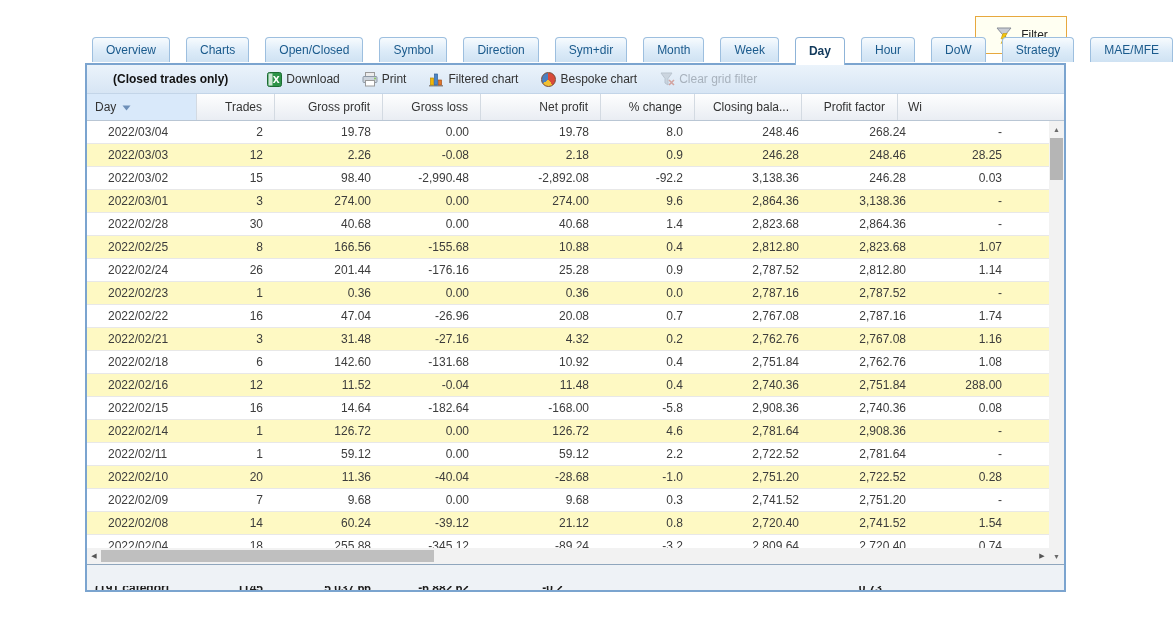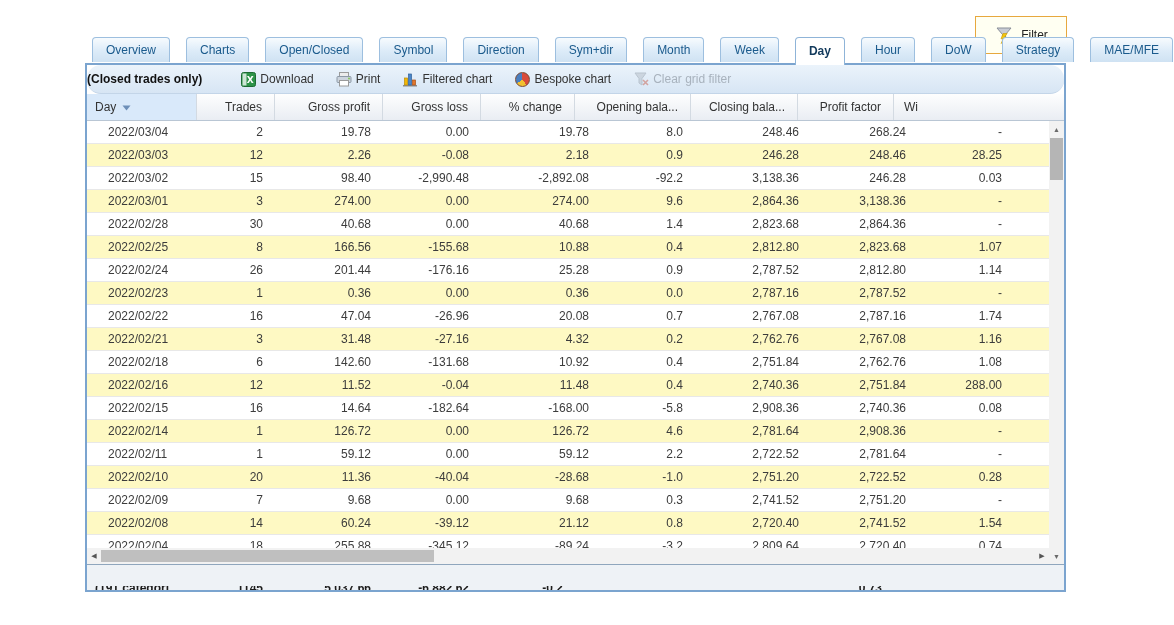--- a/index.html
+++ b/index.html
@@ -16,21 +16,21 @@
   .tab{height:24px;line-height:24px;padding:0 13px;font-size:12px;color:#1a5a8c;
     background:linear-gradient(#f7fbfe,#dcebf8 55%,#cfe2f3);border:1px solid #9dbfdf;border-bottom:none;
     border-radius:4px 4px 0 0;white-space:nowrap;cursor:pointer;position:relative;z-index:1;}
   .tab.active{background:#ffffff;font-weight:bold;color:#123a5c;height:27px;line-height:27px;
     margin-bottom:-2px;z-index:3;border-color:#8fb4d8;}
 
   .panel-body{border:2px solid #7ba4cf;background:#ffffff;position:relative;z-index:2;}
 
   
   .toolbar{height:28px;background:linear-gradient(#ebf3fb,#d7e5f4);border-bottom:1px solid #c3d5e8;
-    display:flex;align-items:center;padding:0 0;font-size:12px;border-radius:14px;}
+    display:flex;align-items:center;padding:0 26px;font-size:12px;}
   .tb-title{font-weight:bold;color:#111;margin-right:38px;}
   .tb-btn{display:flex;align-items:center;gap:4px;color:#333;cursor:pointer;margin-right:22px;}
   .tb-btn.disabled{color:#a8b2bd;cursor:default;}
   .tb-icon{display:inline-flex;width:16px;height:15px;align-items:center;justify-content:center;}
   .pie-glyph{display:inline-block;width:13px;height:13px;border-radius:50%;border:1px solid #7a4a33;
     background:conic-gradient(#d94b3a 0 40%,#f2c030 40% 65%,#4a7fc0 65% 100%);}
 
   
   .grid-header{display:flex;height:26px;background:linear-gradient(#fefefe,#e9edf3);
     border-bottom:1px solid #b9c6d4;font-size:12px;color:#333;overflow:hidden;}
@@ -162,25 +162,25 @@
         </div>
         <div class="hcell c1">
           <span>Trades</span>
         </div>
         <div class="hcell c2">
           <span>Gross profit</span>
         </div>
         <div class="hcell c3">
           <span>Gross loss</span>
         </div>
+        <div class="hcell c4">
+          <span>Net profit</span>
+        </div>
         <div class="hcell c5">
           <span>% change</span>
-        </div>
-        <div class="hcell c6">
-          <span>Opening bala...</span>
         </div>
         <div class="hcell c7">
           <span>Closing bala...</span>
         </div>
         <div class="hcell c8">
           <span>Profit factor</span>
         </div>
         <div class="hcell c9">
           <span>Wi</span>
         </div>

